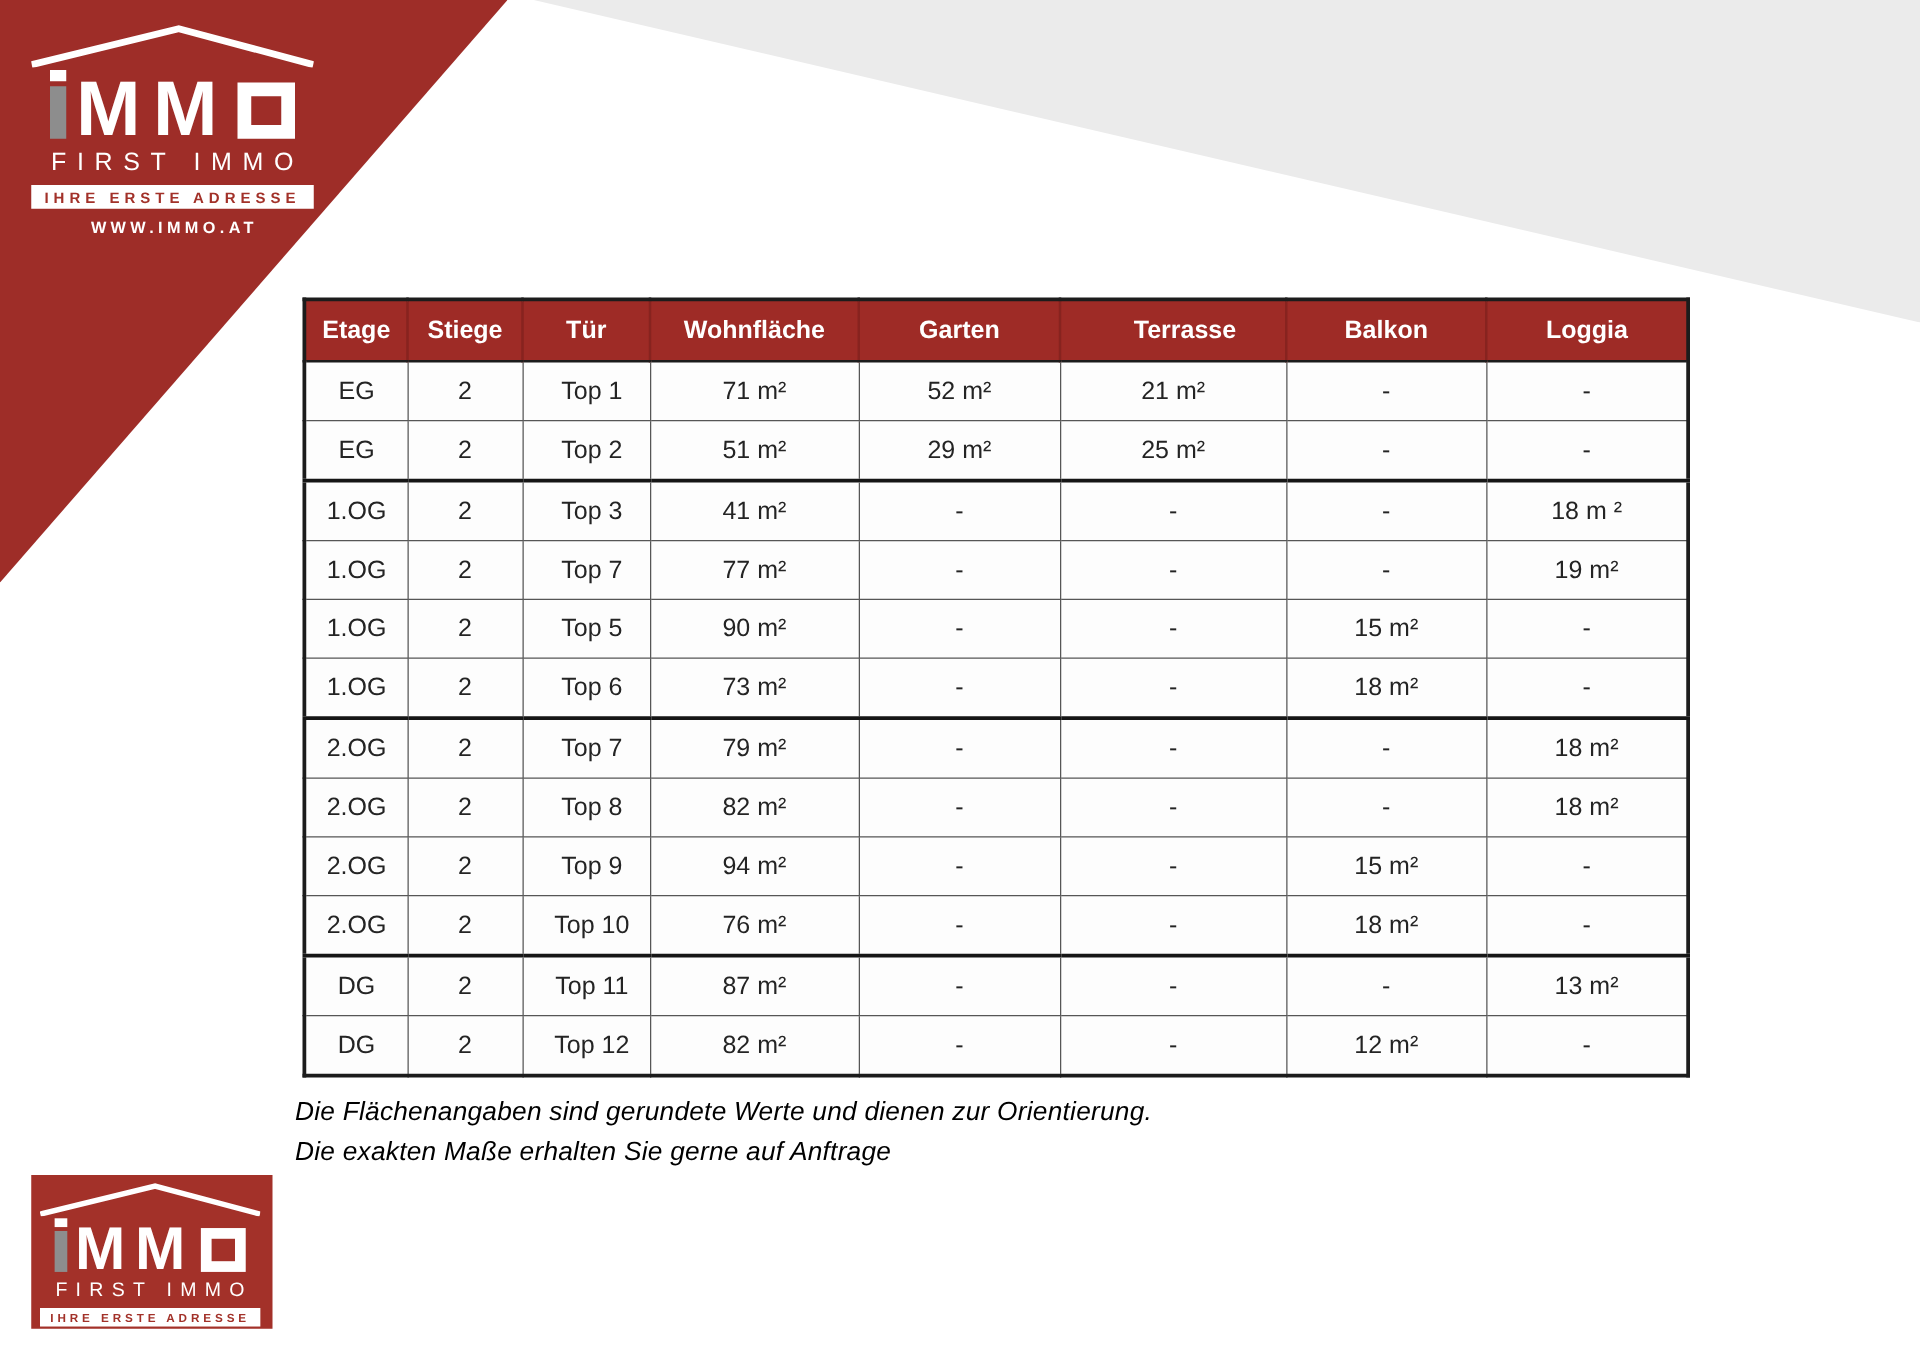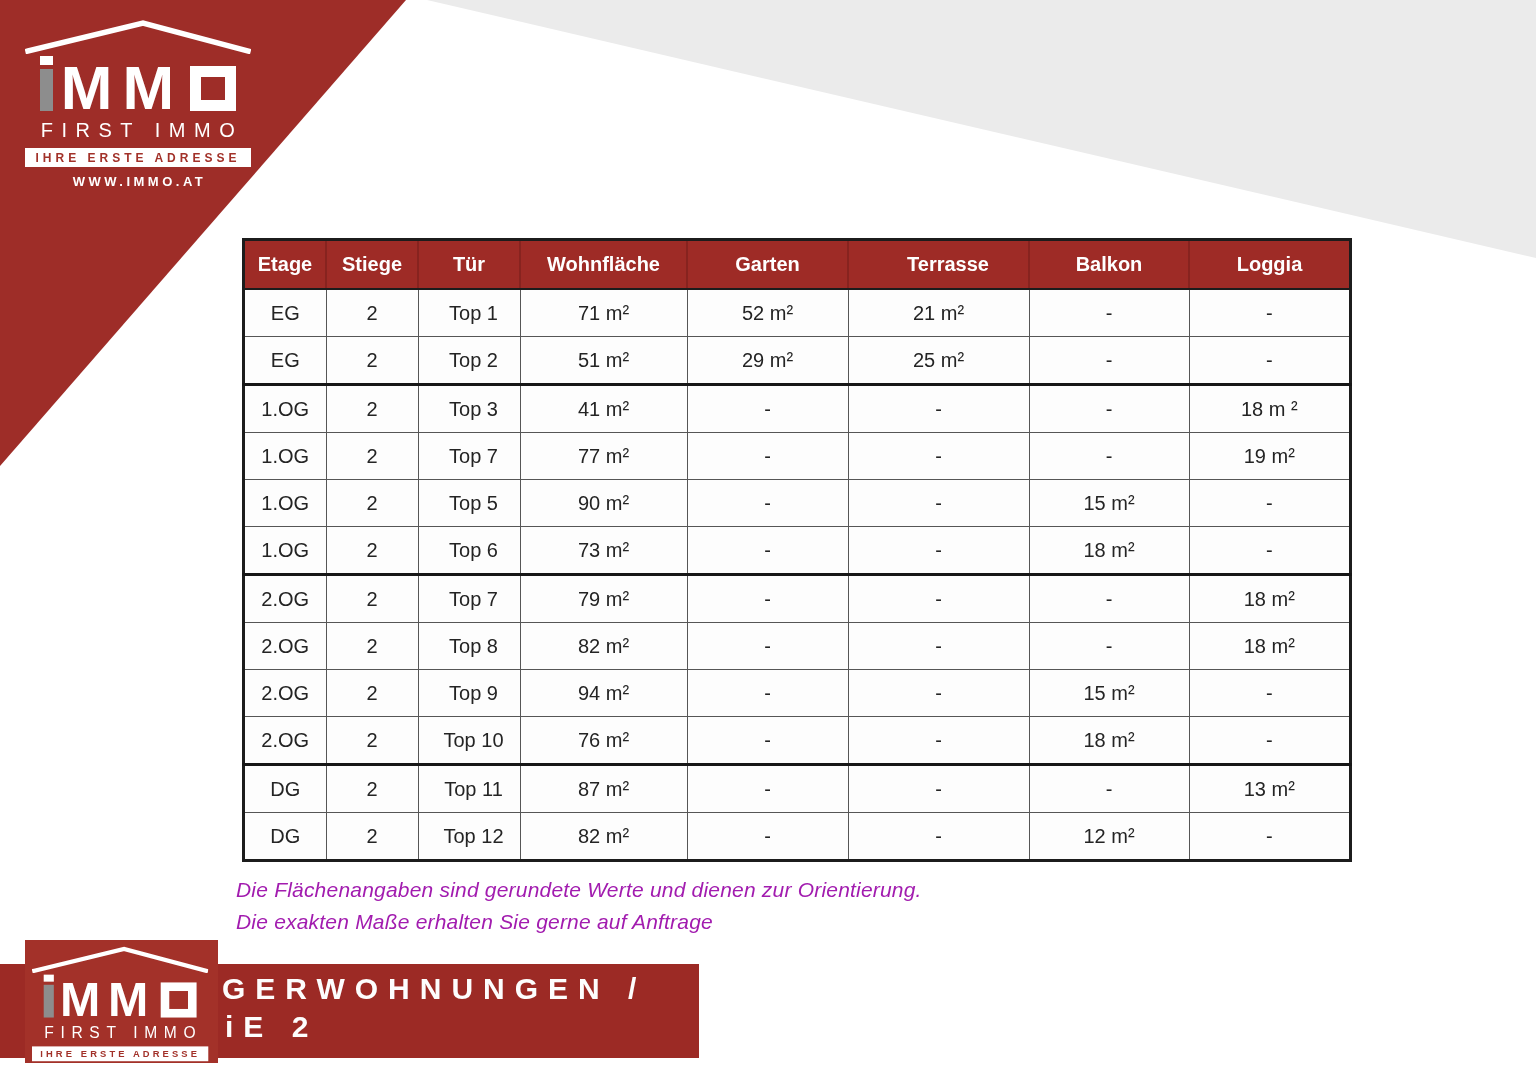--- a/index.html
+++ b/index.html
@@ -49,21 +49,21 @@
     height:46px;font-size:20px;color:#242424;text-align:center;
     border:1px solid #565656;padding:0;
   }
   .area-table td.c2{text-align:center;padding-left:9px;}
   .area-table tr.group-end td{border-bottom:3px solid #161616;}
   .c0{width:78px;} .c1{width:88px;} .c2{width:92px;} .c3{width:163px;}
   .c4{width:157px;} .c5{width:158px;padding-left:20px;} .c6{width:156px;} .c7{width:157px;}
   
   .footnote{
     position:absolute;left:236px;top:874px;z-index:2;
-    font-style:italic;font-size:21px;line-height:32px;color:#a21caf;letter-spacing:0.2px;
+    font-style:italic;font-size:21px;line-height:32px;color:#000000;letter-spacing:0.2px;
   }
   
   .banner{position:absolute;left:0;top:964px;width:699px;height:94px;background:#9c2a25;z-index:2;}
   .banner-line{position:absolute;color:#fdfdfd;font-weight:bold;font-size:30px;letter-spacing:10px;white-space:nowrap;}
   .banner-line1{left:222px;top:8px;}
   .banner-line2{left:225px;top:46px;}
   
   .logo-box{position:absolute;left:25px;top:940px;width:193px;height:123px;background:#a33129;z-index:4;}
   .logo-bottom{left:7px;top:5px;transform:scale(0.78);transform-origin:top left;}
 </style>
@@ -227,24 +227,20 @@
           <td class="c7">-</td>
         </tr>
       </tbody>
   </table>
 
   <div class="footnote">
     <div>Die Flächenangaben sind gerundete Werte und dienen zur Orientierung.</div>
     <div>Die exakten Maße erhalten Sie gerne auf Anftrage</div>
   </div>
 
-  <div class="banner">
-    <div class="banner-line banner-line1">GERWOHNUNGEN /</div>
-    <div class="banner-line banner-line2">iE 2</div>
-  </div>
 
   <div class="logo-box">
     <div class="logo logo-bottom">
       <svg class="roof" viewBox="0 0 226 36">
         <polyline points="3,33 118,5 223,33" fill="none" stroke="#ffffff" stroke-width="5.5" stroke-linecap="square"></polyline>
       </svg>
       <div class="immo-row">
         <span class="i-glyph">
           <span class="i-dot"></span>
           <span class="i-bar"></span>

